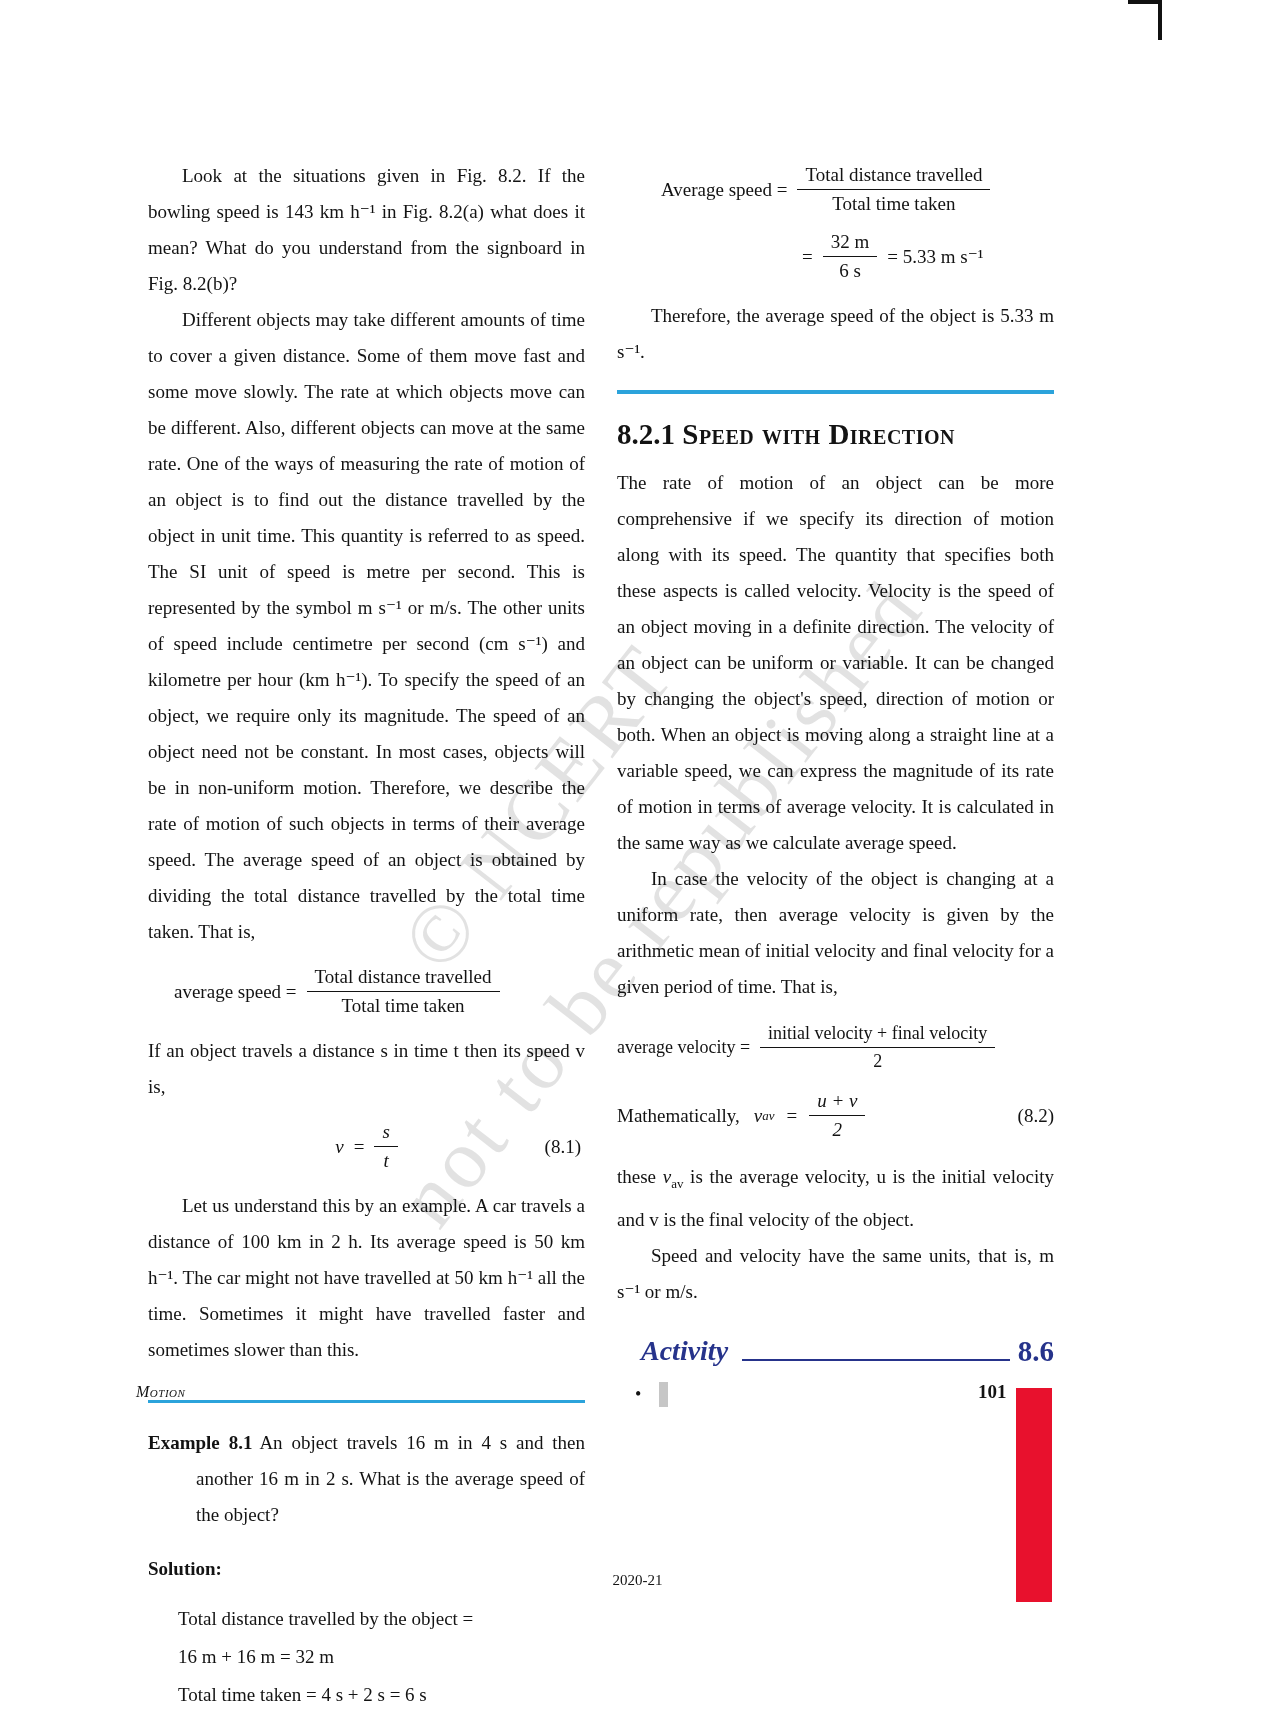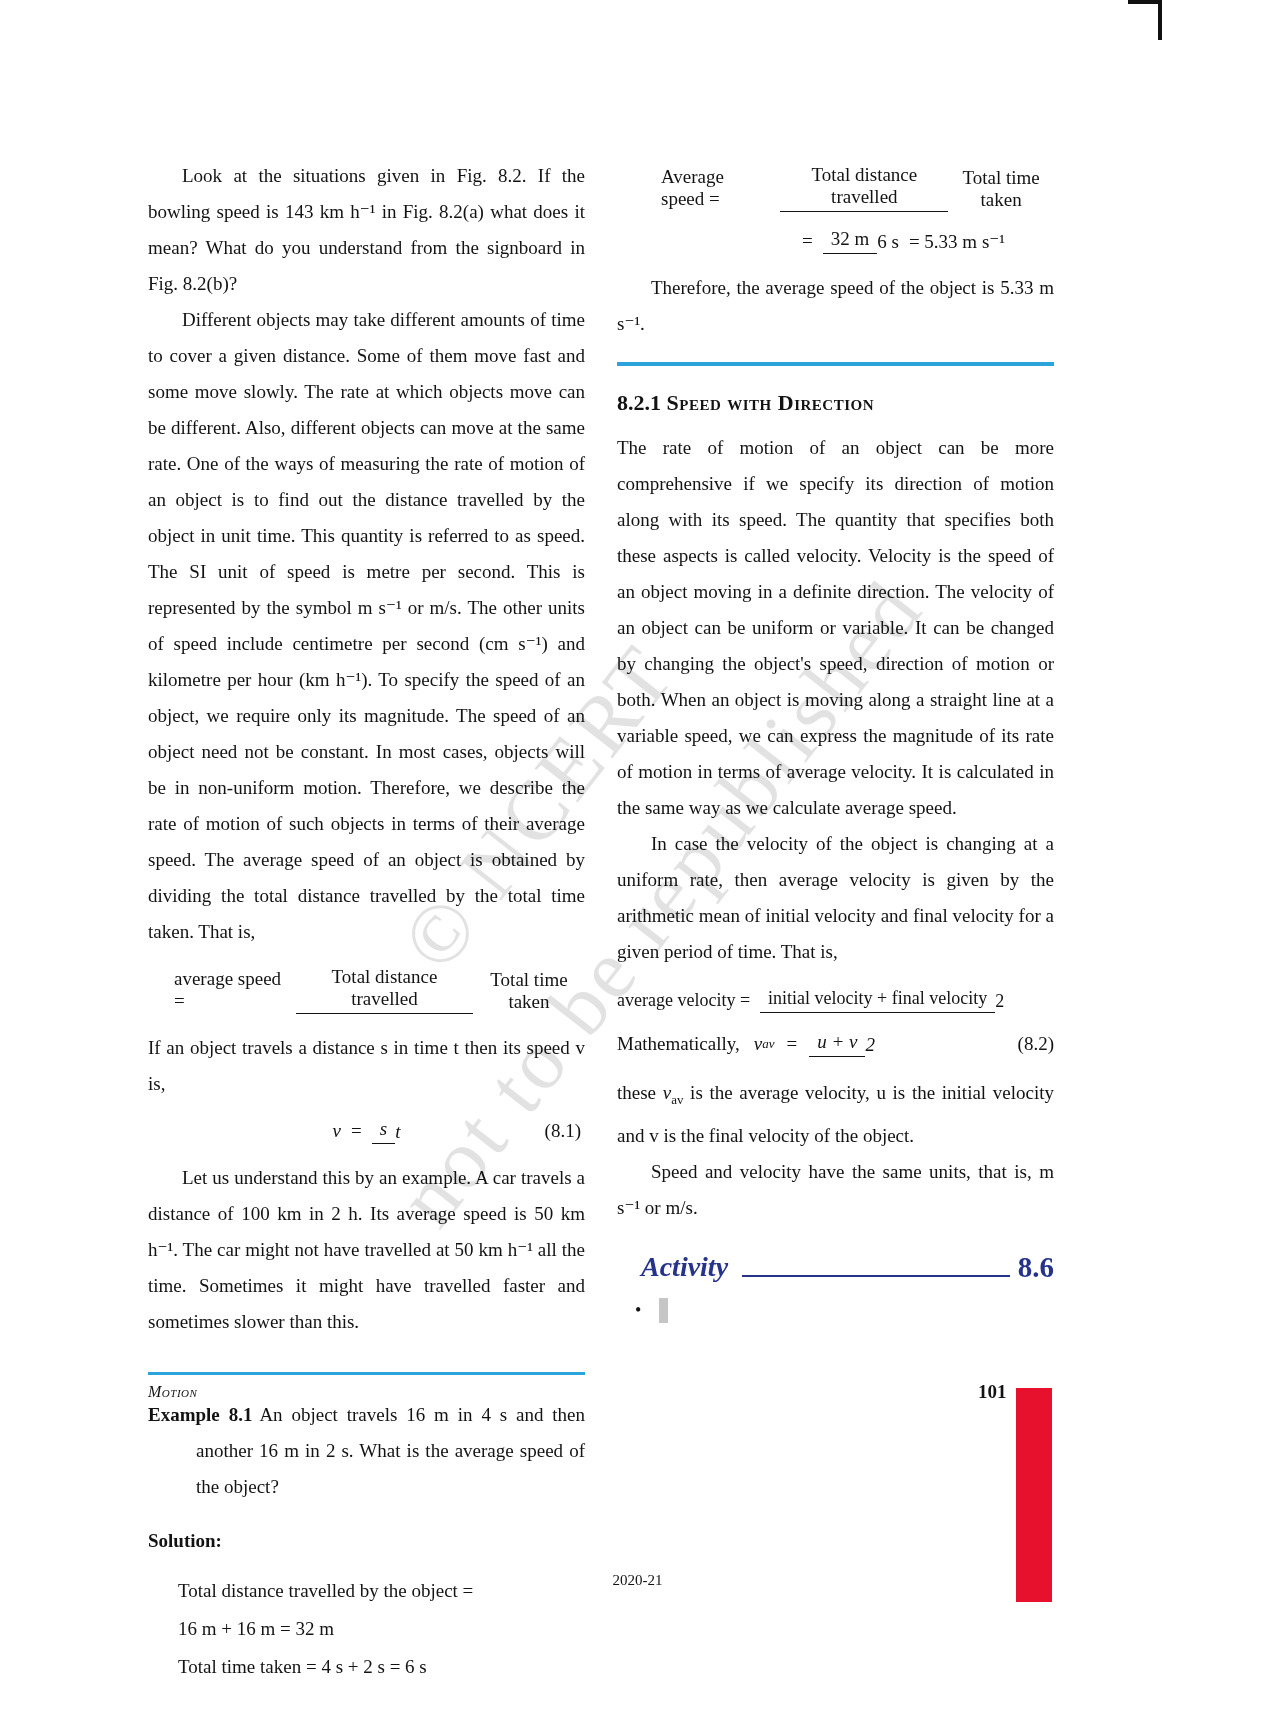--- a/index.html
+++ b/index.html
@@ -31,21 +31,21 @@
   .col { position:absolute; top:158px; width:437px; z-index:1; }
   .col-left  { left:148px; }
   .col-right { left:617px; }
 
   .para { margin:0; font-size:19px; line-height:36px; text-align:justify; }
   .ind  { text-indent:34px; }
 
   
   .frow { display:flex; align-items:center; margin:16px 0; font-size:19px; position:relative; }
   .flhs { margin-right:10px; }
-  .frac { display:inline-flex; flex-direction:row; text-align:center; vertical-align:middle; }
+  .frac { display:inline-flex; flex-direction:column; text-align:center; vertical-align:middle; }
   .frac .num { border-bottom:1.6px solid #131313; padding:0 8px 3px; }
   .frac .den { padding-top:3px; }
   .frow-left  { margin-left:26px; }
   .frow-right { margin-left:44px; }
   .frow-calc  { margin-left:185px; }
   .frow-calc .result { margin-left:10px; }
   .eq-center { justify-content:center; }
   .eqnum { position:absolute; right:4px; top:50%; transform:translateY(-50%); }
   .var-it { font-style:italic; }
   sub { font-size:13px; }
@@ -53,41 +53,41 @@
   
   .example-block { border-top:3.5px solid #2ba3db; margin-top:32px; padding-top:22px; }
   .example-p { padding-left:48px; text-indent:-48px; }
   .ex-label { margin-right:7px; }
   .sol-label { margin-top:18px; }
   .sol-line { text-align:left; padding-left:30px; margin-top:2px; }
   .sol-first { margin-top:14px; }
 
   
   .blue-rule { border-top:4px solid #2ba3db; margin:20px 0 24px; }
-  .section-head { margin:0 0 14px; font-size:22px; font-weight:bold; }
+  .section-head { margin:0 0 14px; font-size:29px; font-weight:bold; }
   .sec-title { font-variant:small-caps; font-weight:600; letter-spacing:0.5px; }
   .frow-vel { font-size:18px; margin:18px 0; }
   .frow-82 { font-size:19px; margin:18px 0; }
   .frow-82 .prefix { margin-right:14px; }
   .frow-82 .eqsign { margin:0 12px; }
   .frow-82 .eqnum82 { margin-left:auto; }
 
   
   .activity-head { display:flex; align-items:flex-end; margin:26px 0 16px 24px; color:#26338b; }
   .act-label { font-style:italic; font-weight:bold; font-size:28px; line-height:30px; }
   .act-line { flex:1; border-bottom:2.5px solid #26338b; margin:0 8px 5px 14px; }
   .act-num { font-size:29px; font-weight:bold; line-height:30px; }
   .activity-body { display:flex; margin-left:18px; }
   .act-bullet { width:24px; font-size:18px; line-height:25px; }
   .act-bar { width:9px; background:#c6c6c6; margin-right:24px; }
   .act-text { flex:1; font-size:18.5px; line-height:25px; }
 
   
   .footer-left {
-    position:absolute; left:148px; top:1383px; z-index:1;
+    position:absolute; left:136px; top:1383px; z-index:1;
     font-variant:small-caps; font-style:italic; font-size:16px; letter-spacing:0.5px;
   }
   .footer-page { position:absolute; left:978px; top:1381px; z-index:1; font-weight:bold; font-size:19px; }
   .red-block { position:absolute; left:1016px; top:1388px; width:36px; height:214px; background:#e8112d; z-index:1; }
   .footer-year { position:absolute; left:0; right:0; top:1572px; text-align:center; font-size:15px; z-index:1; }
 </style>
 </head>
 <body>
 
 <div class="page">

